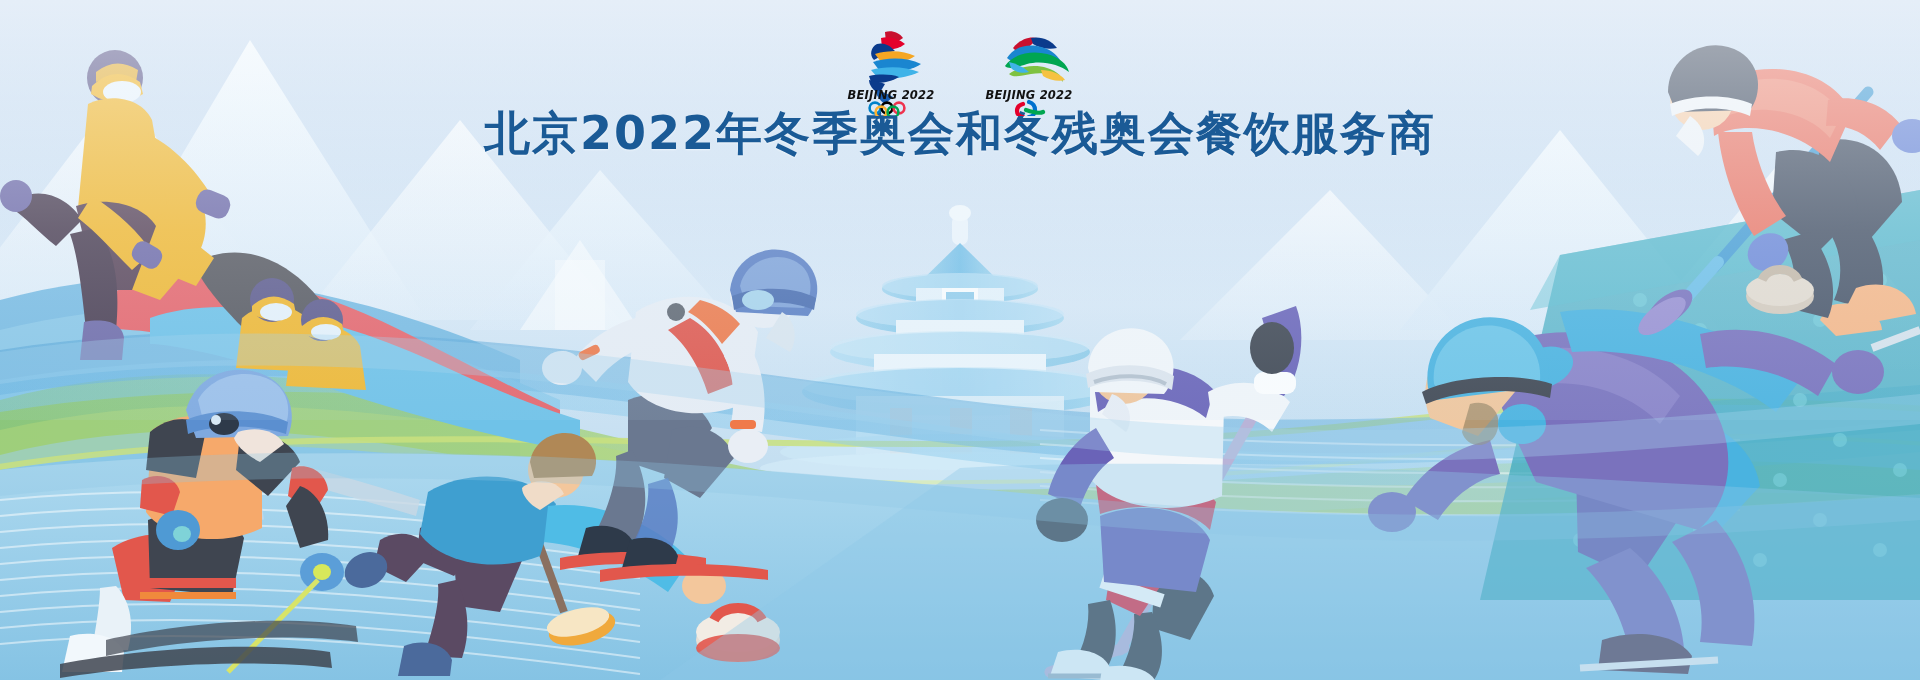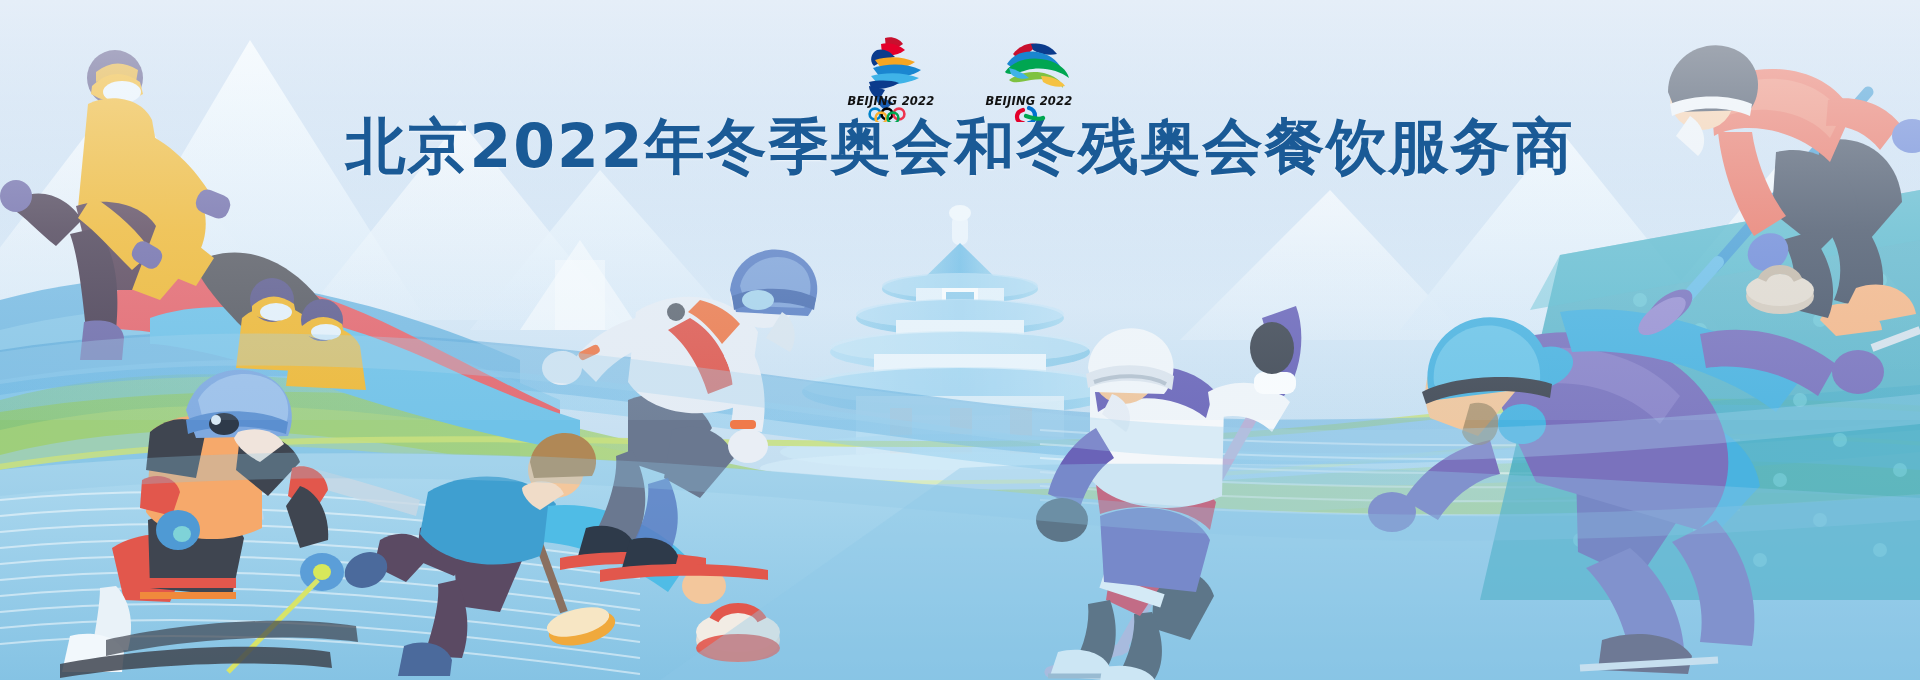--- a/index.html
+++ b/index.html
@@ -26,28 +26,28 @@
     z-index:40;
     pointer-events:none;
   }
   #emblems {
     position:relative;
     height:110px;
     display:flex;
     justify-content:center;
     align-items:flex-start;
     gap:38px;
-    padding-top:30px;
+    padding-top:24px;
     text-align:center;
   }
   .emblem { width:100px; height:92px; position:relative; }
   .emblem svg { display:block; }
   #page-title {
-    margin-top:6px;
-    font-size:60px;
+    margin-top:0;
+    font-size:46px;
     font-weight:bold;
     letter-spacing:2px;
     color:#1a5a96;
     text-shadow:0 1px 2px rgba(255,255,255,.55);
     font-family:"DejaVu Sans","Liberation Sans",sans-serif;
     line-height:1;
   }
 </style>
 </head>
 <body>

